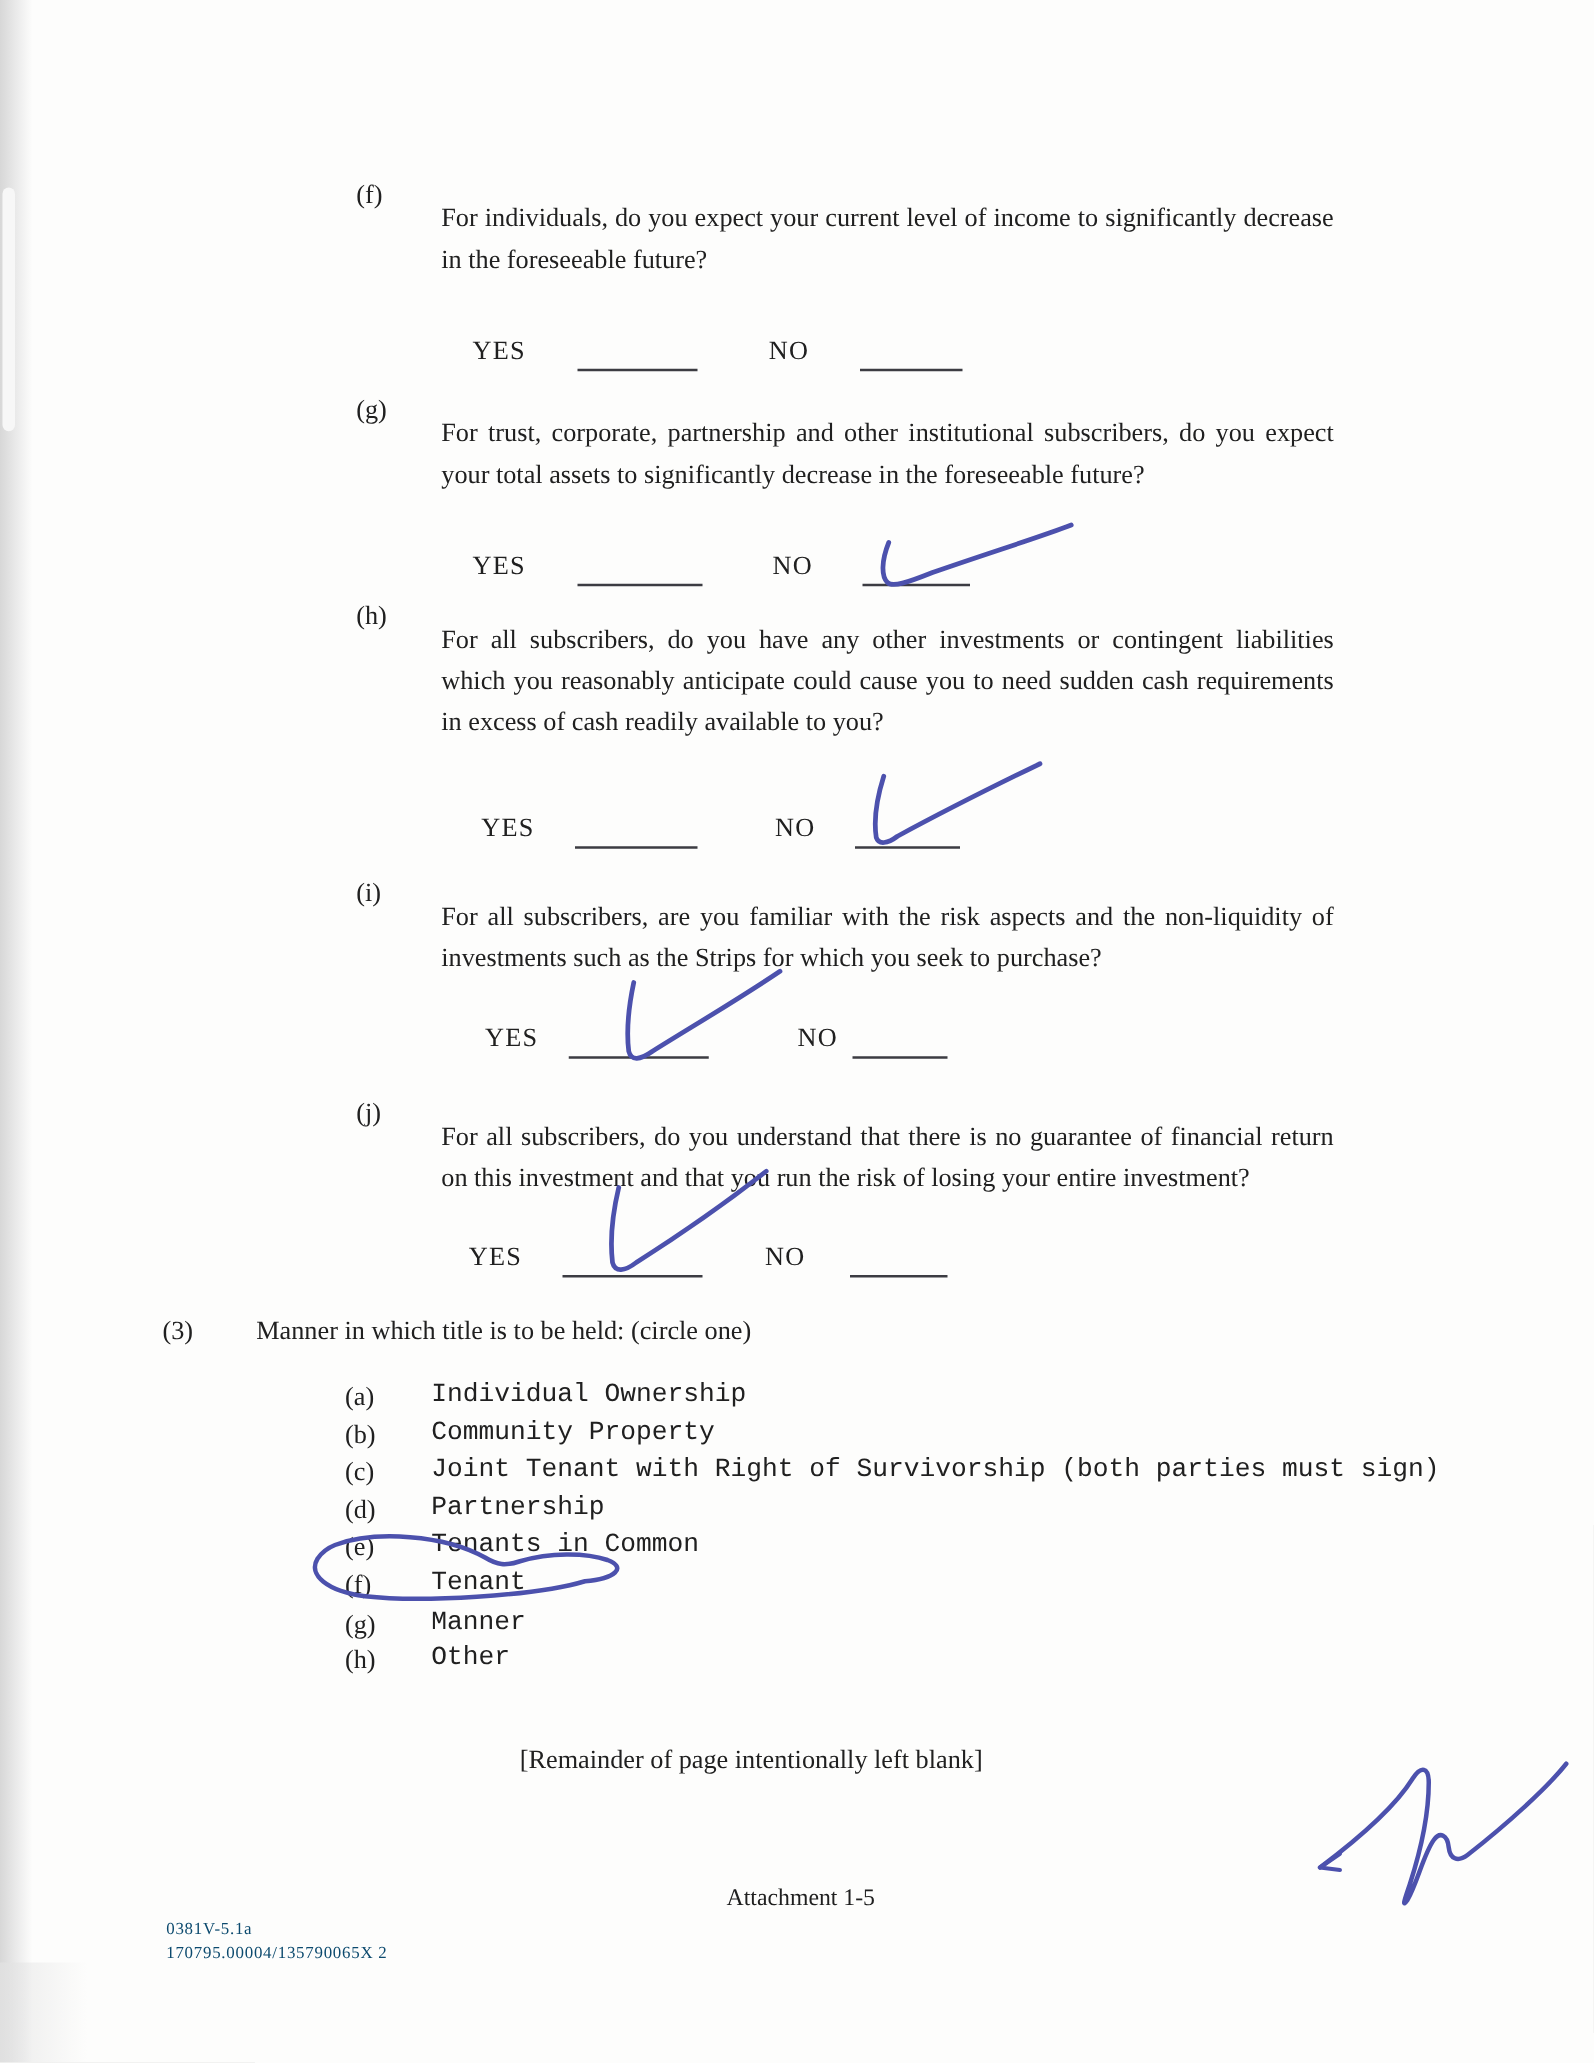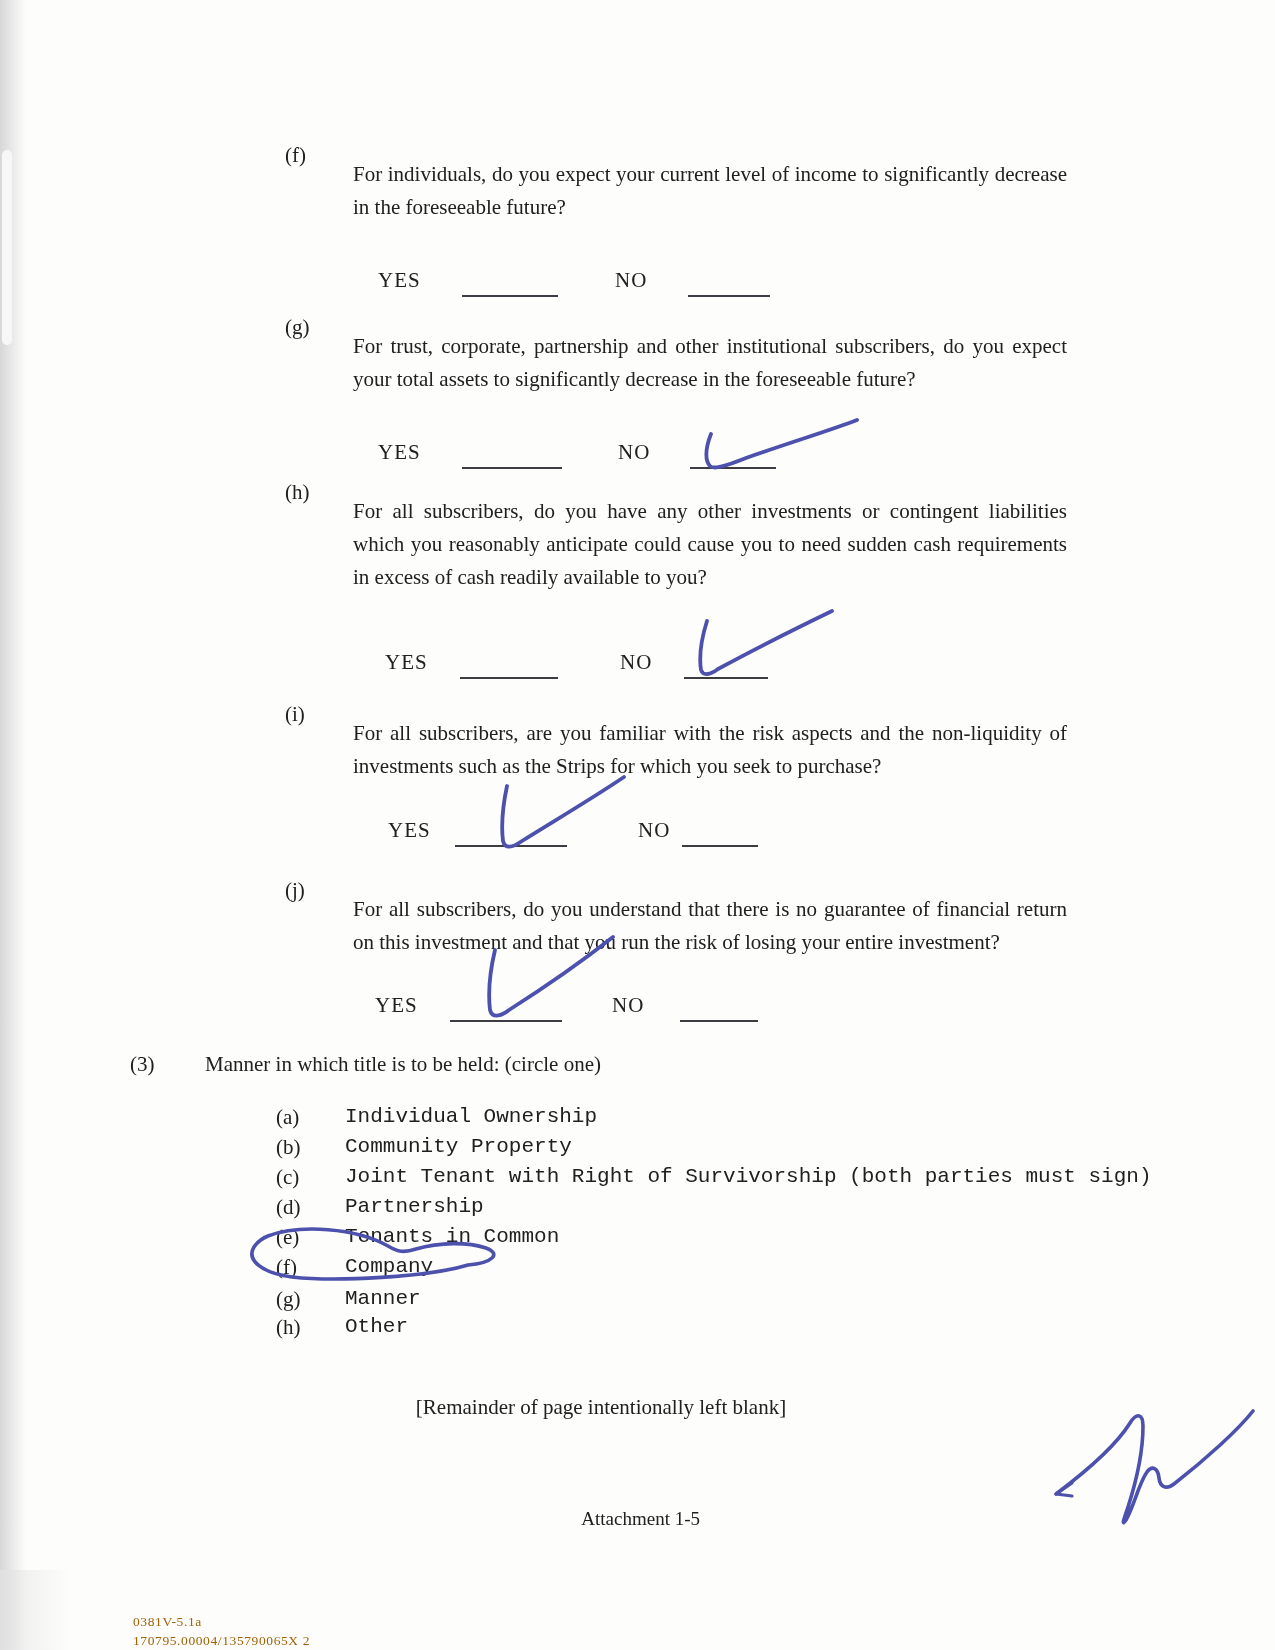--- a/index.html
+++ b/index.html
@@ -43,22 +43,22 @@
   .opt-label{position:absolute;left:345px;top:0;font-size:21px;font-family:Liberation Mono, monospace;}
   .remainder{
     position:absolute;left:383px;top:1395px;width:436px;
     font-size:21px;text-align:center;
   }
   .attachment{
     position:absolute;left:500px;top:1508px;width:200px;
     font-size:19px;text-align:right;
   }
   .doc-control{
-    position:absolute;left:133px;top:1612px;
-    font-size:13.5px;line-height:19px;color:#a16207;letter-spacing:.6px;
+    position:absolute;left:133px;top:1533px;
+    font-size:13.5px;line-height:19px;color:#0c4a6e;letter-spacing:.6px;
   }
   #ink{position:absolute;left:0;top:0;pointer-events:none;}
   #ink path{fill:none;stroke-linecap:round;stroke-linejoin:round;}
 </style>
 </head>
 <body>
 
 <div id="page">
 
   <div class="scan-band-left"></div>
@@ -140,21 +140,21 @@
   <div class="opt" style="top:1195px">
     <span class="opt-letter">(d)</span>
     <span class="opt-label">Partnership</span>
   </div>
   <div class="opt" style="top:1225px">
     <span class="opt-letter">(e)</span>
     <span class="opt-label">Tenants in Common</span>
   </div>
   <div class="opt" style="top:1255px">
     <span class="opt-letter">(f)</span>
-    <span class="opt-label">Company</span>
+    <span class="opt-label">Tenant</span>
   </div>
   <div class="opt" style="top:1287px">
     <span class="opt-letter">(g)</span>
     <span class="opt-label">Manner</span>
   </div>
   <div class="opt" style="top:1315px">
     <span class="opt-letter">(h)</span>
     <span class="opt-label">Other</span>
   </div>
 

